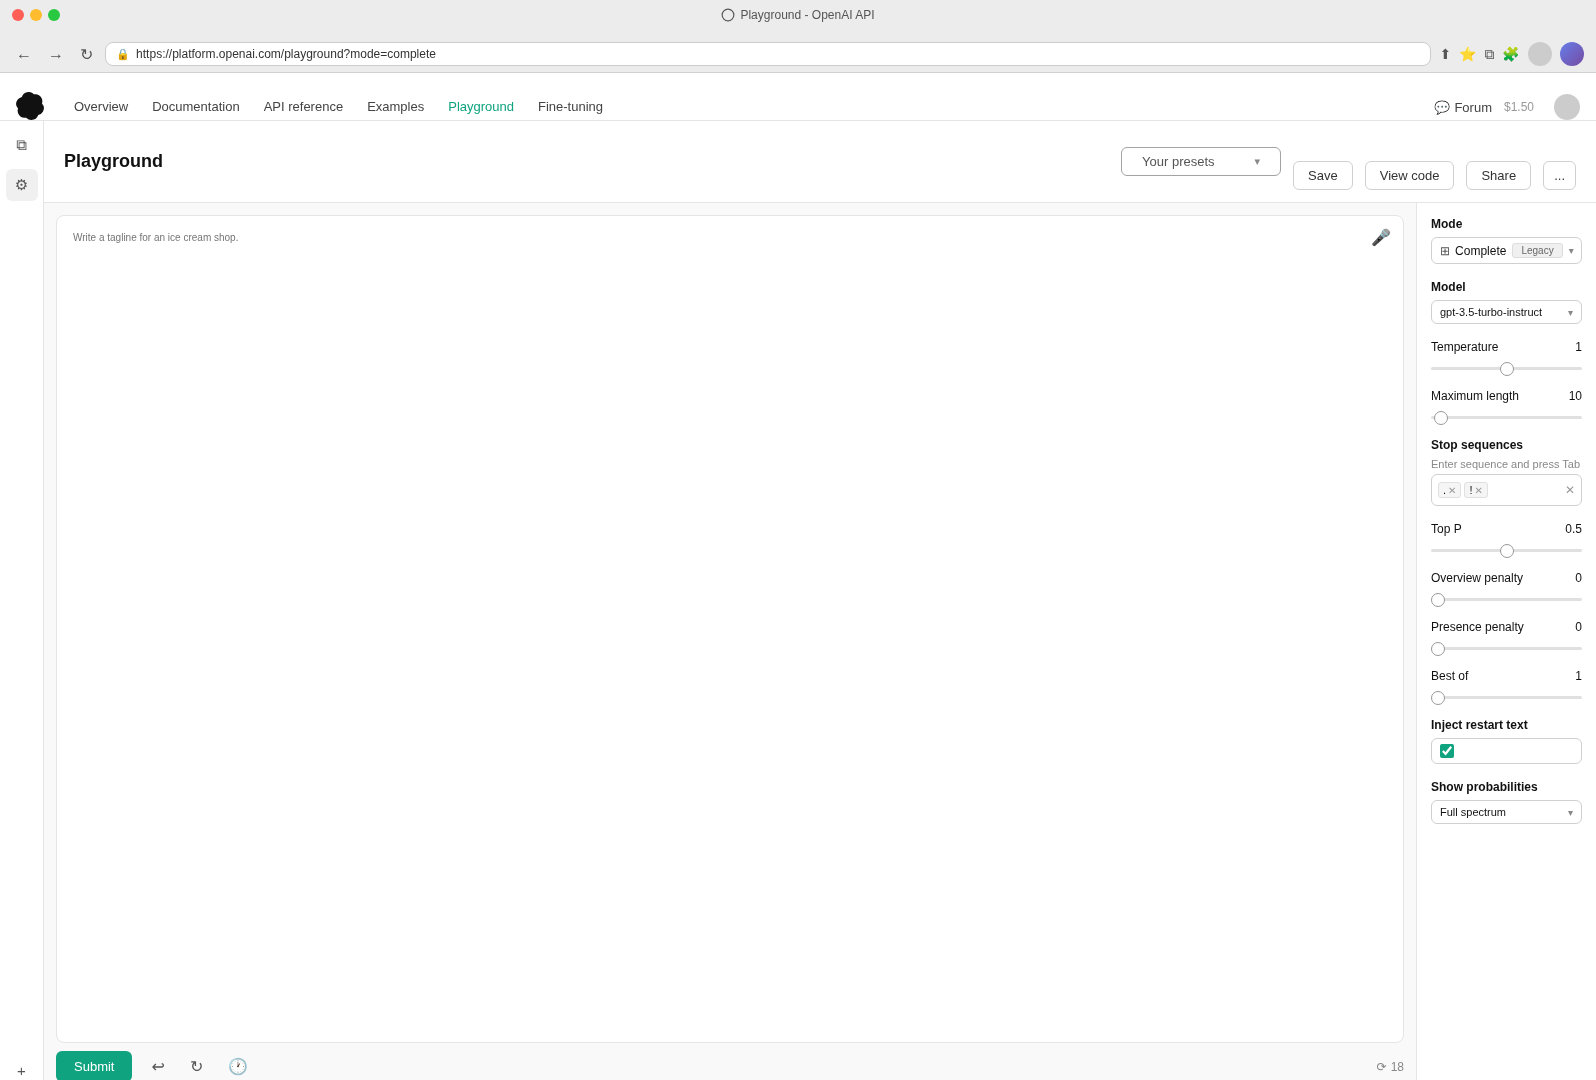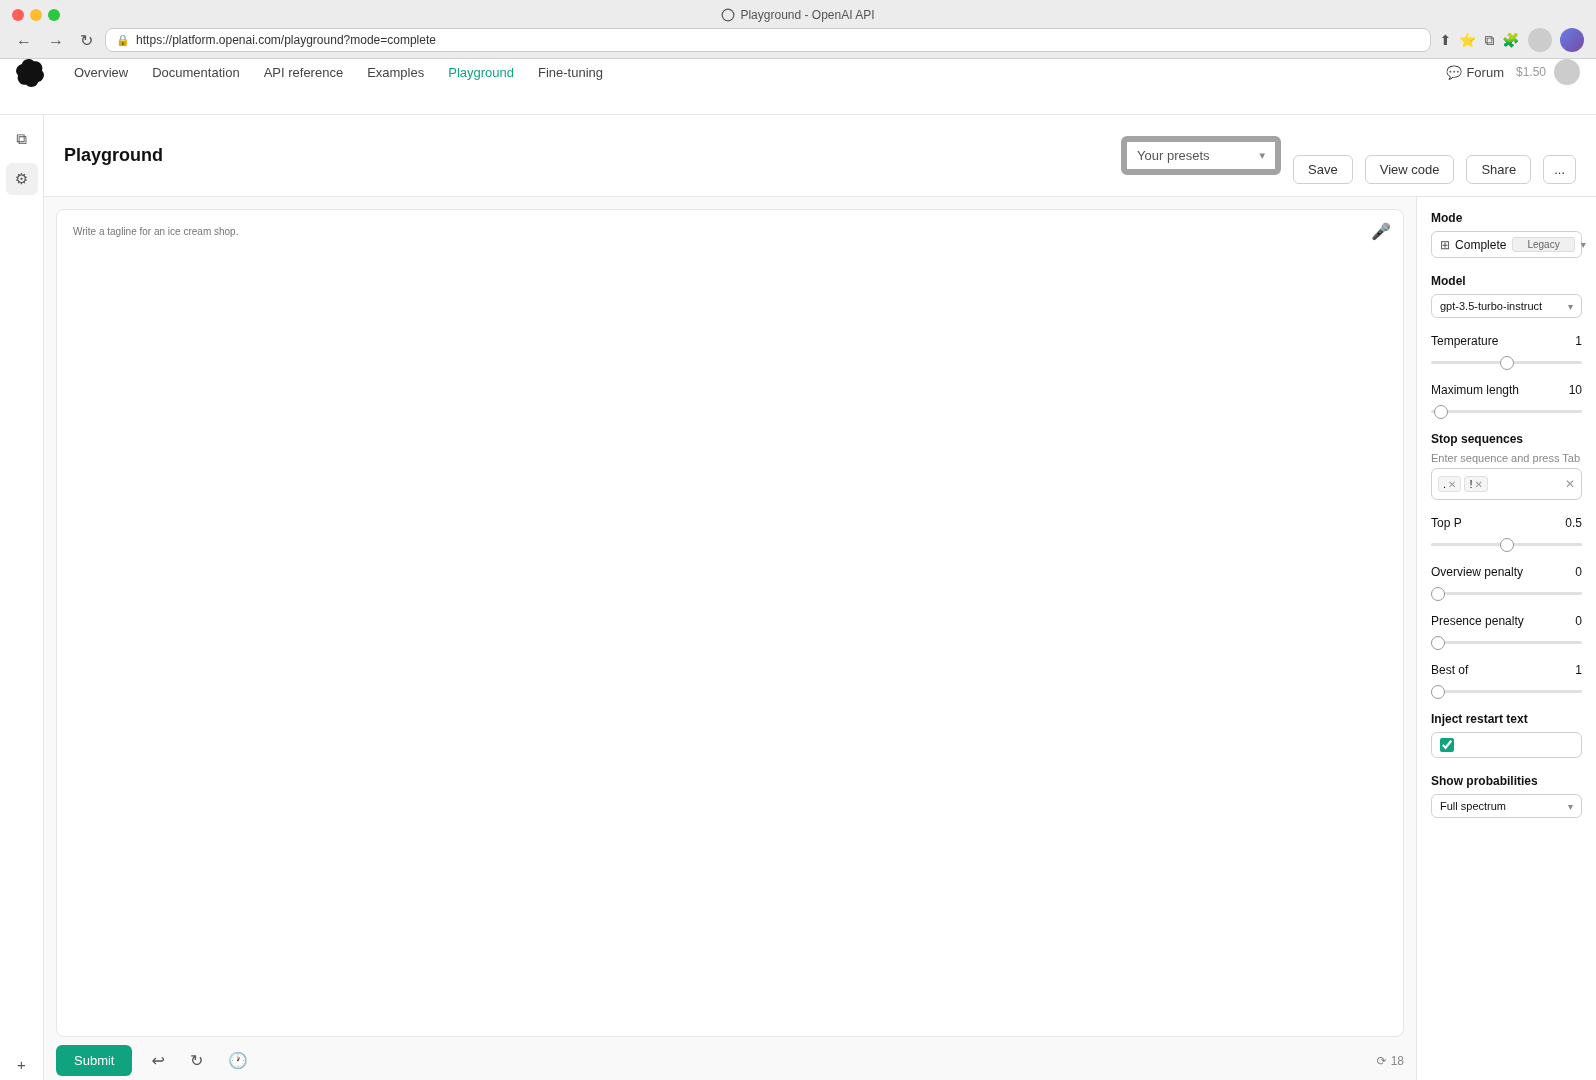--- a/index.html
+++ b/index.html
@@ -6,21 +6,21 @@
     body { font-family: -apple-system, BlinkMacSystemFont, 'Segoe UI', sans-serif; background: #f9f9f9; font-size: 13px; color: #111; }
 
     
     .browser-chrome {
       background: #ececec;
       padding: 8px 12px 0;
       border-bottom: 1px solid #d0d0d0;
     }
     .browser-title-bar {
       display: flex; align-items: center; justify-content: center;
-      position: relative; margin-bottom: 6px;
+      position: relative; margin-bottom: 20px;
     }
     .browser-buttons { display: flex; gap: 6px; position: absolute; left: 0; }
     .browser-btn { width: 12px; height: 12px; border-radius: 50%; border: none; cursor: pointer; }
     .btn-close { background: #ff5f57; }
     .btn-minimize { background: #febc2e; }
     .btn-maximize { background: #28c840; }
     .browser-title { font-size: 12px; color: #555; display: flex; align-items: center; gap: 5px; }
     .browser-title svg { width: 14px; height: 14px; }
 
     .browser-toolbar { display: flex; align-items: center; gap: 8px; padding-bottom: 6px; }
@@ -32,33 +32,33 @@
     .browser-address-icon { color: #555; font-size: 11px; }
     .browser-actions { display: flex; gap: 8px; align-items: center; }
     .browser-action-btn { background: none; border: none; font-size: 14px; color: #555; cursor: pointer; }
     .browser-avatar { width: 24px; height: 24px; border-radius: 50%; background: #ccc; }
     .browser-profile-pic { width: 24px; height: 24px; border-radius: 50%; background: linear-gradient(135deg, #667eea, #764ba2); }
 
     
     .openai-nav {
       background: white;
       border-bottom: 1px solid #e5e5e5;
-      display: flex; align-items: flex-start; padding: 0 16px; height: 56px;
+      display: flex; align-items: flex-end; padding: 0 16px; height: 48px;
     }
     .openai-logo { width: 28px; height: 28px; margin-right: 20px; }
     .openai-logo svg { width: 28px; height: 28px; }
     .nav-links { display: flex; gap: 4px; align-items: center; flex: 1; }
     .nav-link {
       padding: 6px 10px; border-radius: 6px; font-size: 13px; color: #444;
       text-decoration: none; cursor: pointer; border: none; background: none;
     }
     .nav-link.active { color: #10a37f; font-weight: 500; }
     .nav-right { display: flex; align-items: center; gap: 12px; }
     .forum-link { display: flex; align-items: center; gap: 4px; font-size: 13px; color: #444; cursor: pointer; }
-    .nav-user-info { display: flex; align-items: center; gap: 8px; font-size: 12px; color: #999; }
+    .nav-user-info { display: flex; align-items: center; gap: 20px; font-size: 12px; color: #999; }
     .nav-avatar { width: 26px; height: 26px; border-radius: 50%; background: #ccc; }
 
     
     .app-layout { display: flex; height: calc(100vh - 52px - 55px); }
     .sidebar {
       width: 44px; background: white; border-right: 1px solid #e5e5e5;
       display: flex; flex-direction: column; align-items: center; padding: 8px 0; gap: 8px;
     }
     .sidebar-btn {
       width: 32px; height: 32px; border-radius: 6px; border: none; background: none;
@@ -70,22 +70,22 @@
     
     .main-content { flex: 1; display: flex; flex-direction: column; overflow: hidden; background: #f9f9f9; }
 
     
     .page-header {
       display: flex; align-items: center; padding: 12px 20px; background: white;
       border-bottom: 1px solid #e5e5e5; gap: 12px;
     }
     .page-title { font-size: 18px; font-weight: 600; color: #111; flex: 1; }
     .presets-select {
-      display: flex; align-items: center; border: 6px solid #a3a3a3; border-radius: 6px;
-      padding: 6px 10px; background: white; gap: 6px; cursor: pointer; min-width: 160px;
+      display: flex; align-items: center; border: 1px solid #a3a3a3; border-radius: 6px;
+      padding: 6px 20px; background: white; gap: 6px; cursor: pointer; min-width: 160px;
       font-size: 13px; color: #555;
     }
     .presets-chevron { color: #888; font-size: 11px; margin-left: auto; }
     .header-btn {
       padding: 6px 14px; border-radius: 6px; border: 1px solid #d0d0d0;
       background: white; font-size: 13px; cursor: pointer; color: #333; margin-top: 28px;
     }
     .header-btn-more { padding: 6px 10px; }
 
     
@@ -135,21 +135,21 @@
     .mode-selector {
       display: flex; align-items: center; border: 1px solid #d0d0d0; border-radius: 6px;
       padding: 5px 8px; background: white; cursor: pointer; gap: 6px; font-size: 12px;
       justify-content: space-between;
     }
     .mode-left { display: flex; align-items: center; gap: 5px; }
     .mode-icon { font-size: 12px; color: #555; }
     .mode-text { font-weight: 500; }
     .mode-badge {
       font-size: 10px; background: #f0f0f0; border: 1px solid #ddd; border-radius: 3px;
-      padding: 1px 14px; color: #666;
+      padding: 1px 8px; color: #666;
     }
 
     .model-selector {
       display: flex; align-items: center; border: 1px solid #d0d0d0; border-radius: 6px;
       padding: 5px 8px; background: white; cursor: pointer; font-size: 11px; justify-content: space-between;
     }
 
     .param-row {
       display: flex; align-items: center; justify-content: space-between; margin-bottom: 4px;
     }

